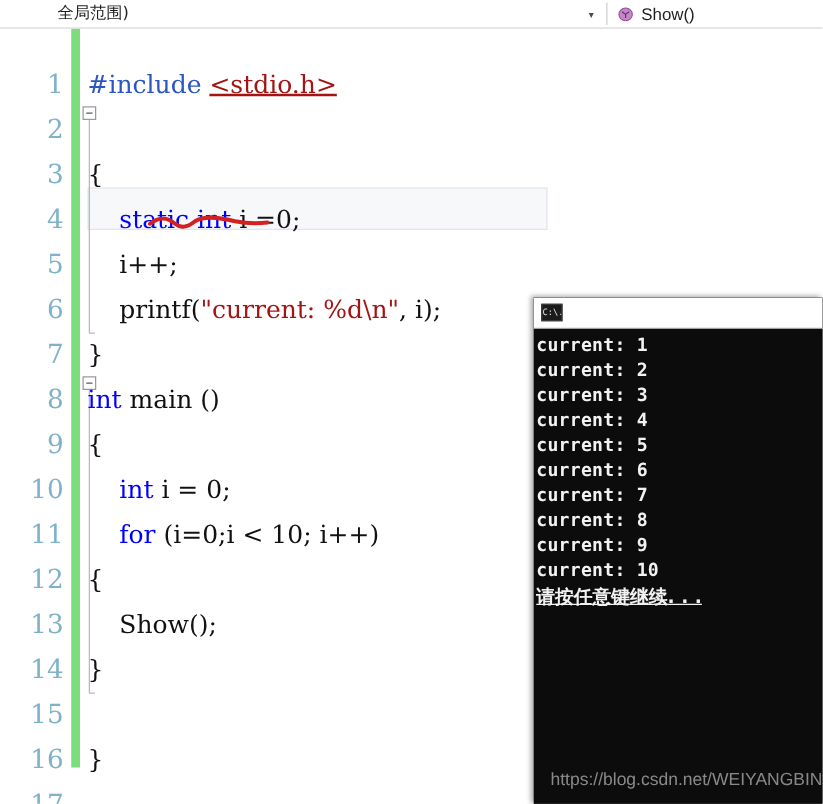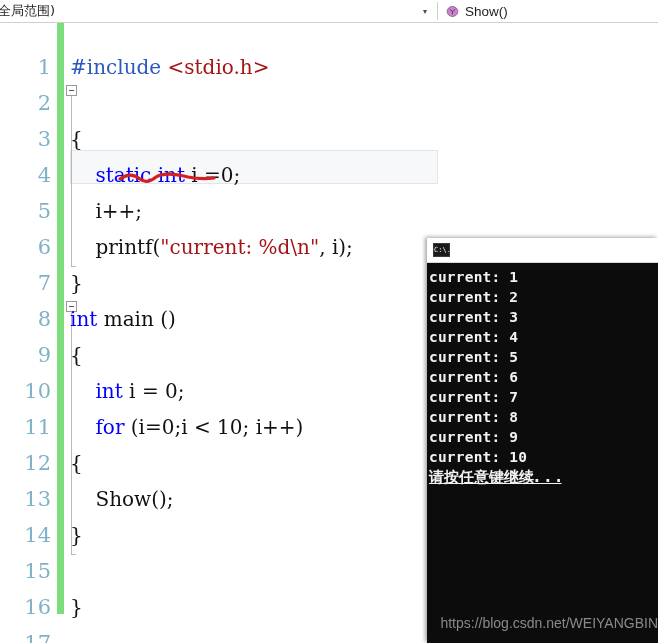--- a/index.html
+++ b/index.html
@@ -17,20 +17,21 @@
     border-bottom:1px solid #cfcfcf;
     display:flex;align-items:stretch;
   }
   .nav-combo{
     flex:0 0 auto;display:flex;align-items:center;
     position:relative;
   }
   #nav-scope{
     width:437px;height:22px;display:flex;align-items:center;
     box-sizing:border-box;
+    margin-left:48px;
   }
   #nav-scope-text{
     font-family:"DejaVu Sans", sans-serif;
     font-size:13px;color:#1e1e1e;line-height:22px;
     margin-left:-2px;white-space:nowrap;
   }
   #nav-scope-arrow{
     position:absolute;right:10px;top:0;height:22px;
     display:flex;align-items:center;
     font-size:8px;color:#4a4a4a;
@@ -95,21 +96,21 @@
   .cline{
     position:absolute;left:70px;height:36px;line-height:36px;
     font-family:"DejaVu Serif", serif;
     font-size:20px;
     color:#111111;
     white-space:pre;
   }
   .kw{color:#0000ff;}
   .pre{color:#2b57c0;}
   .str{color:#a31515;}
-  .hdr{color:#a31515;}
+  .hdr{color:#a31515;text-decoration:underline;}
   .punc{color:#111111;}
 
   #curline-hl{
     position:absolute;left:70px;top:127px;width:368px;height:34px;
     background:#f7f8fa;border:1px solid #e2e6ea;box-sizing:border-box;
   }
 
   
   #red-underline{
     position:absolute;left:118px;top:147px;width:100px;height:20px;

